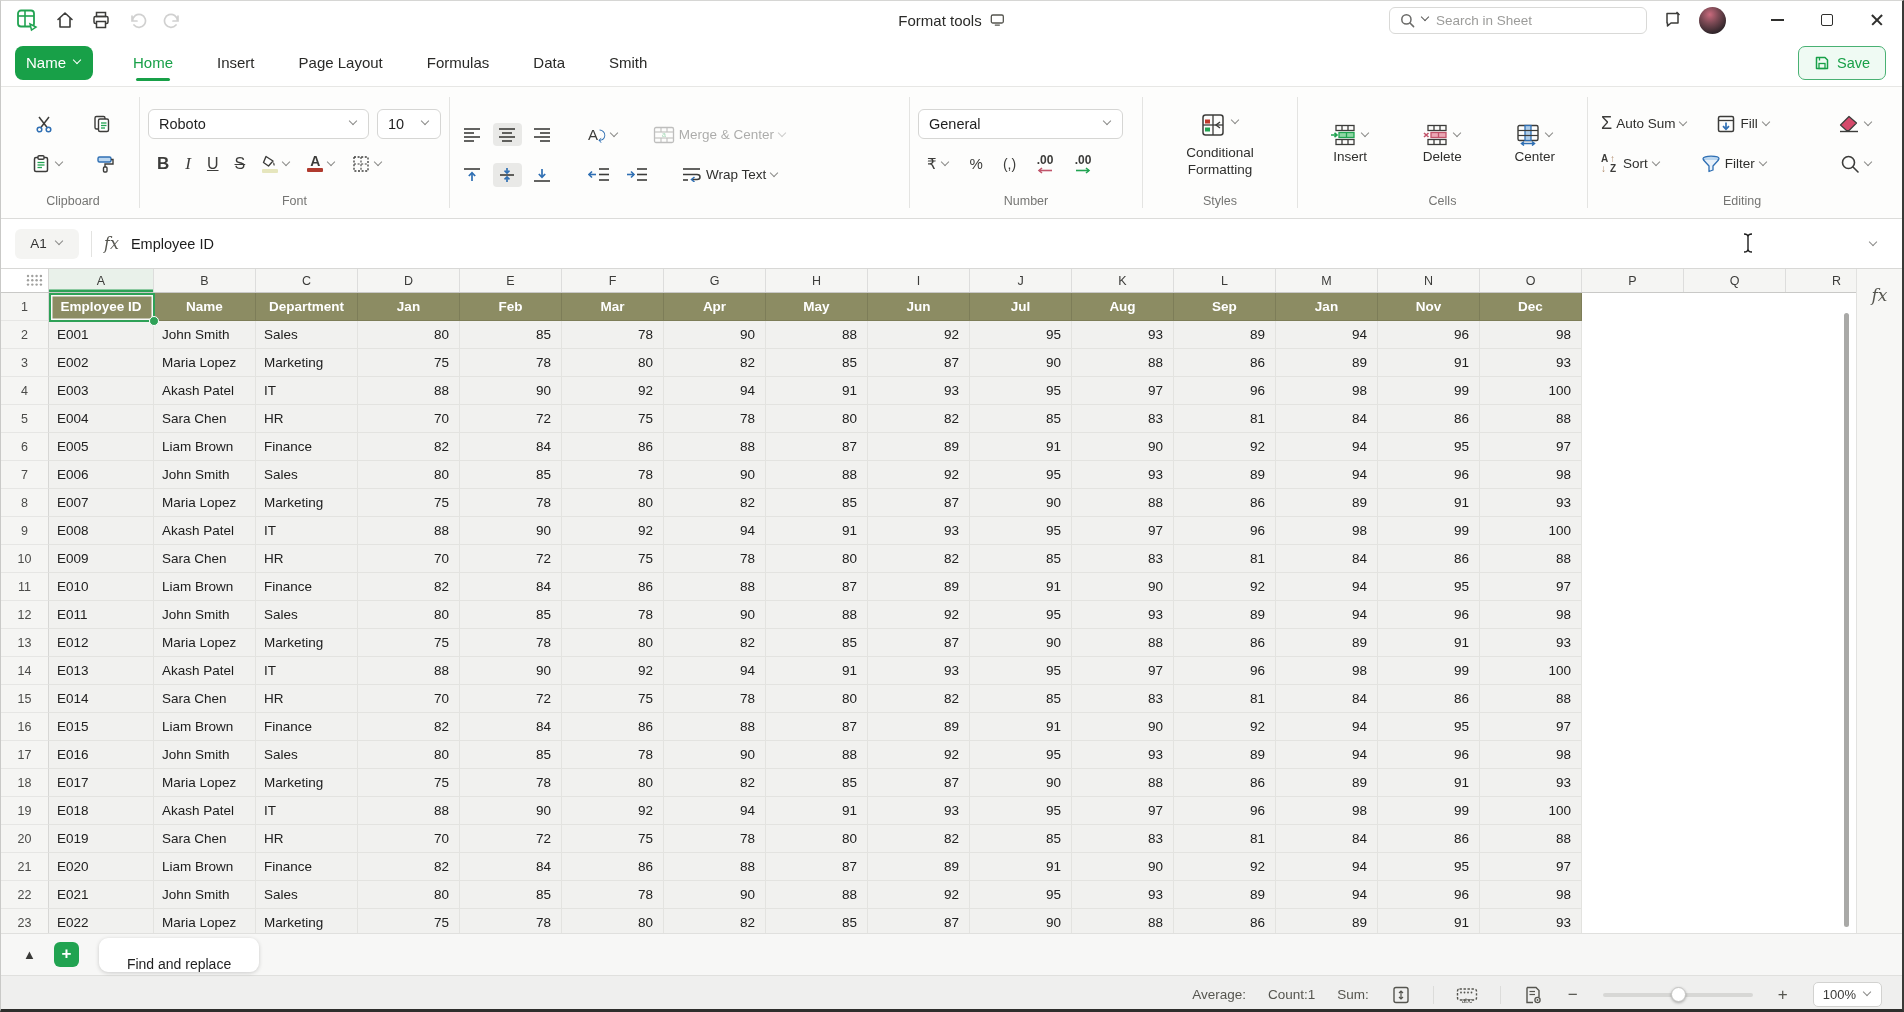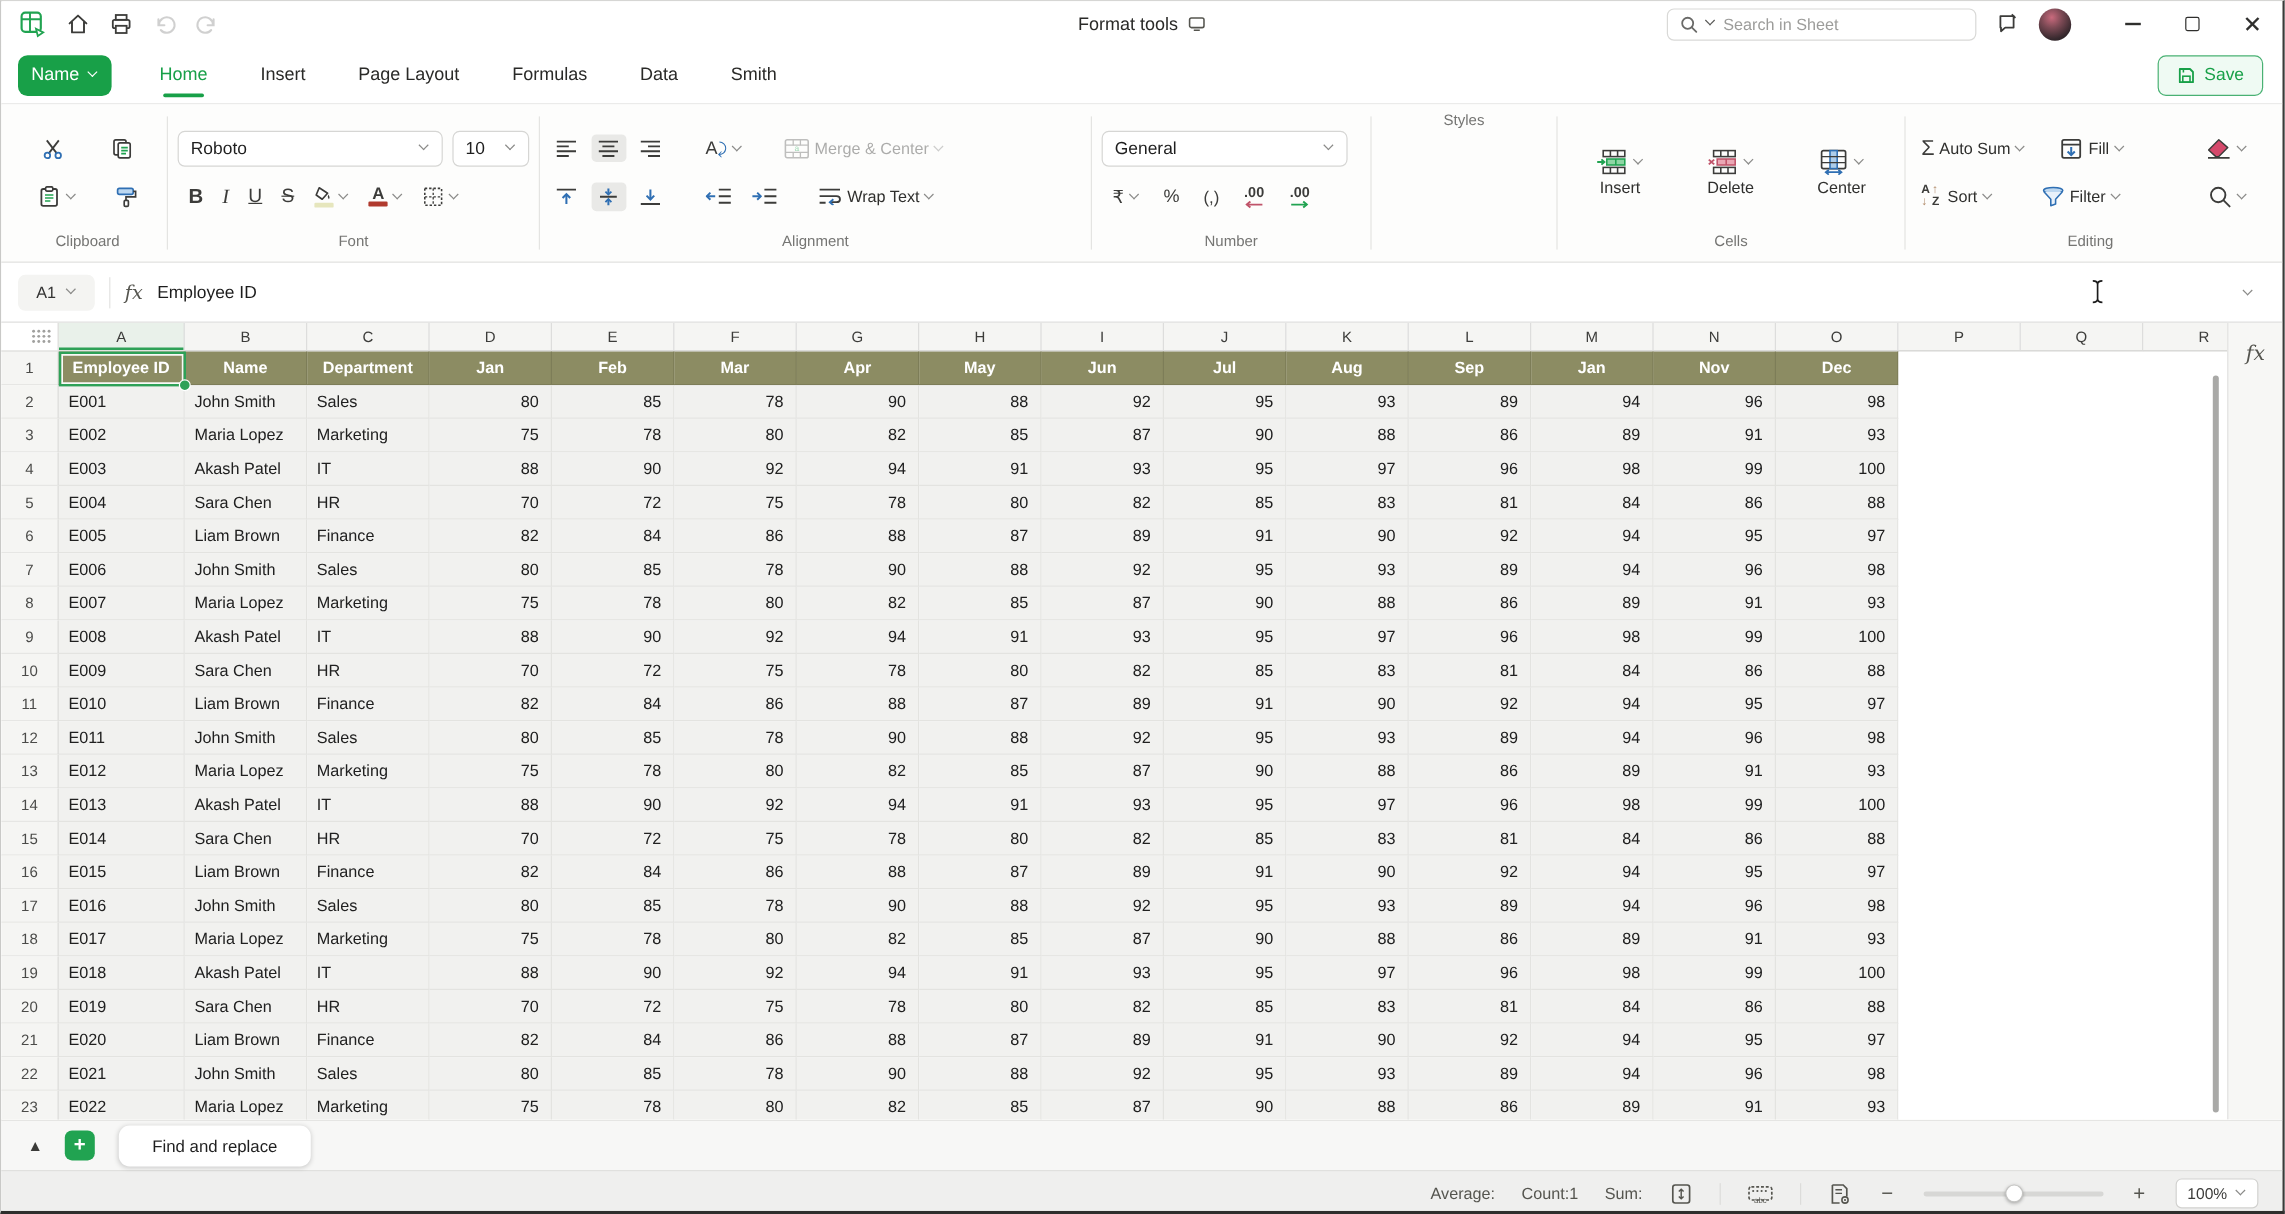--- a/index.html
+++ b/index.html
@@ -90,21 +90,21 @@
   .cell.n { justify-content:flex-end; padding-right:10px; }
   .cell.hdr { background:#8C8C63; color:#fff; font-weight:bold; justify-content:center; border-right:1px solid #7d7d58; border-bottom:1px solid #7d7d58; }
   .cell.empty { background:#fff; border-right:none; border-bottom:none; }
   .selbox { position:absolute; left:48px; top:24px; width:106px; height:29px; border:2px solid #2EA157; box-shadow:inset 0 0 0 1.5px rgba(255,255,255,.95); pointer-events:none; }
   .handle { position:absolute; right:-6px; bottom:-6px; width:10px; height:10px; border-radius:50%; background:#2EA157; border:1.5px solid #fff; }
 
   
   .tabbar { height:42px; background:#f7f7f6; border-top:1px solid #e0e0de; display:flex; align-items:center; padding-left:22px; }
   .sheetlist-tri { font-size:13px; color:#39393 7; color:#3a3a38; }
   .addsheet { width:25px; height:25px; margin-left:18px; background:#21a351; border-radius:6px; color:#fff; font-size:17px; line-height:23px; text-align:center; font-weight:bold; }
-  .sheettab { margin-left:20px; height:34px; padding:0 28px; background:#fff; border-radius:9px; box-shadow:0 1px 4px rgba(0,0,0,.18); display:flex; align-items:center; font-size:14px; color:#1f1f1f; }
+  .sheettab { margin-left:20px; height:34px; padding:0 28px; background:#fff; border-radius:9px; box-shadow:0 1px 4px rgba(0,0,0,.18); display:flex; align-items:flex-end; font-size:14px; color:#1f1f1f; }
 
   
   .statusbar { height:38px; background:#efefee; border-top:1px solid #e0e0de; display:flex; align-items:center; justify-content:flex-end; gap:22px; padding-right:20px; font-size:13.5px; color:#55554f; }
   .sb-ic { display:flex; align-items:center; }
   .sb-sep { width:1px; height:18px; background:#dcdcda; }
   .zoombtn { font-size:17px; color:#55554f; width:16px; text-align:center; }
   .sl-track { width:150px; height:4px; background:#d7d7d5; border-radius:2px; position:relative; }
   .sl-thumb { position:absolute; left:68px; top:-6px; width:15px; height:15px; border-radius:50%; background:#fff; border:1px solid #c4c4c2; box-shadow:0 1px 3px rgba(0,0,0,.3); }
   .zoomval { height:25px; background:#fff; border:1px solid #d2d2d0; border-radius:5px; display:flex; align-items:center; gap:7px; padding:0 9px; font-size:13px; color:#3c3c3a; }
 </style>
@@ -392,21 +392,20 @@
                 <line x1="1" y1="2" x2="18" y2="2" stroke="#3c3c3a" stroke-width="1.6"></line>
                 <path d="M1 7.5 H15 Q18 7.5 18 10 Q18 12.5 15 12.5 H10" fill="none" stroke="#3c3c3a" stroke-width="1.5"></path>
                 <path d="M12.5 10 L9.5 12.5 L12.5 15" fill="none" stroke="#2f6fb3" stroke-width="1.5"></path>
                 <line x1="1" y1="13" x2="6" y2="13" stroke="#3c3c3a" stroke-width="1.6"></line>
               </svg>
             <span class="rlabel">Wrap Text</span>
             <span class="chev"></span>
           </div>
         </div>
       </div>
-      <div class="glabel">Alignment</div>
     </div>
     <div class="gdiv"></div>
 
     <div class="rgroup" style="width:228px">
       <div class="gcontent">
         <div class="rrow">
           <div class="select" style="width:205px">
             <span>General</span>
             <span class="chev" style="margin-top:-3px"></span>
           </div>
@@ -440,20 +439,34 @@
                 </svg>
             </span>
           </div>
         </div>
       </div>
       <div class="glabel">Number</div>
     </div>
     <div class="gdiv"></div>
 
     <div class="rgroup" style="width:150px">
+      <div class="gcontent" style="align-items:center">
+        <div class="rbtn">
+          <svg class="ic" width="26" height="24" viewBox="0 0 26 24">
+              <rect x="2" y="2" width="20" height="20" rx="2.5" fill="none" stroke="#3c3c3a" stroke-width="1.5"></rect>
+              <line x1="12" y1="2" x2="12" y2="22" stroke="#3c3c3a" stroke-width="1.3"></line>
+              <line x1="2" y1="12" x2="22" y2="12" stroke="#3c3c3a" stroke-width="1.3"></line>
+              <rect x="4" y="6.5" width="5" height="4" fill="#c0392b"></rect>
+              <rect x="4" y="14.5" width="5" height="4" fill="#21a351"></rect>
+              <path d="M19 9 L15 12 L19 15" fill="none" stroke="#3c3c3a" stroke-width="1.4"></path>
+            </svg>
+          <span class="chev" style="align-self:flex-start;margin-top:4px"></span>
+        </div>
+        <div class="two-line">Conditional Formatting</div>
+      </div>
       <div class="glabel">Styles</div>
     </div>
     <div class="gdiv"></div>
 
     <div class="rgroup" style="width:285px">
       <div class="gcontent" style="flex-direction:row; align-items:center; justify-content:space-around">
         <div class="stack">
           <span style="display:flex;align-items:center;gap:5px">
             <svg class="ic" width="26" height="22" viewBox="0 0 26 22">
                 <g stroke="#3c3c3a" stroke-width="1.3" fill="none">

